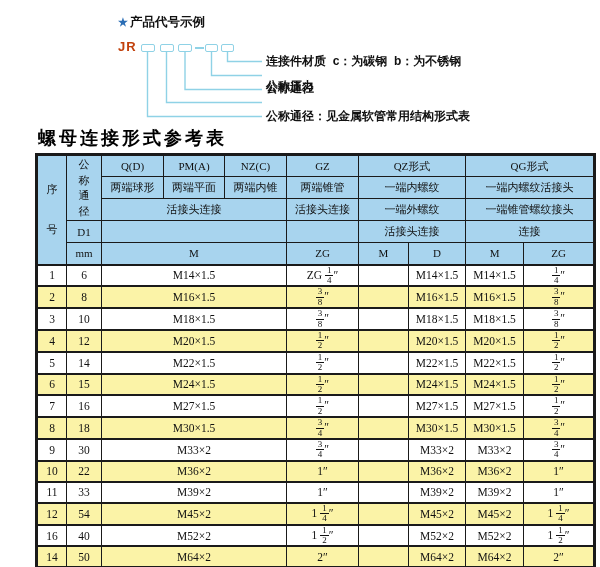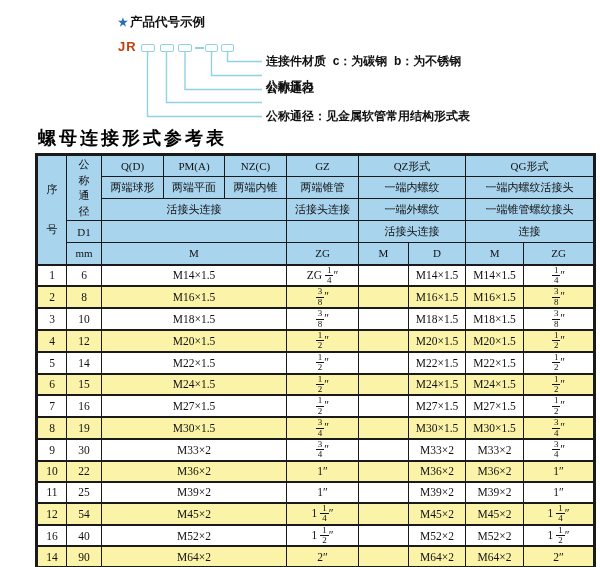--- a/index.html
+++ b/index.html
@@ -208,21 +208,21 @@
         <td>16</td>
         <td colspan="3">M27×1.5</td>
         <td><span class="frac"><span class="fn">1</span><span class="fd">2</span></span>″</td>
         <td></td>
         <td>M27×1.5</td>
         <td>M27×1.5</td>
         <td><span class="frac"><span class="fn">1</span><span class="fd">2</span></span>″</td>
       </tr>
       <tr class="alt">
         <td>8</td>
-        <td>19</td>
+        <td>18</td>
         <td colspan="3">M30×1.5</td>
         <td><span class="frac"><span class="fn">3</span><span class="fd">4</span></span>″</td>
         <td></td>
         <td>M30×1.5</td>
         <td>M30×1.5</td>
         <td><span class="frac"><span class="fn">3</span><span class="fd">4</span></span>″</td>
       </tr>
       <tr>
         <td>9</td>
         <td>30</td>
@@ -238,21 +238,21 @@
         <td>22</td>
         <td colspan="3">M36×2</td>
         <td>1″</td>
         <td></td>
         <td>M36×2</td>
         <td>M36×2</td>
         <td>1″</td>
       </tr>
       <tr>
         <td>11</td>
-        <td>25</td>
+        <td>33</td>
         <td colspan="3">M39×2</td>
         <td>1″</td>
         <td></td>
         <td>M39×2</td>
         <td>M39×2</td>
         <td>1″</td>
       </tr>
       <tr class="alt">
         <td>12</td>
         <td>54</td>
@@ -268,21 +268,21 @@
         <td>40</td>
         <td colspan="3">M52×2</td>
         <td>1 <span class="frac"><span class="fn">1</span><span class="fd">2</span></span>″</td>
         <td></td>
         <td>M52×2</td>
         <td>M52×2</td>
         <td>1 <span class="frac"><span class="fn">1</span><span class="fd">2</span></span>″</td>
       </tr>
       <tr class="alt">
         <td>14</td>
-        <td>90</td>
+        <td>50</td>
         <td colspan="3">M64×2</td>
         <td>2″</td>
         <td></td>
         <td>M64×2</td>
         <td>M64×2</td>
         <td>2″</td>
       </tr>
     </tbody>
 </table>
 

